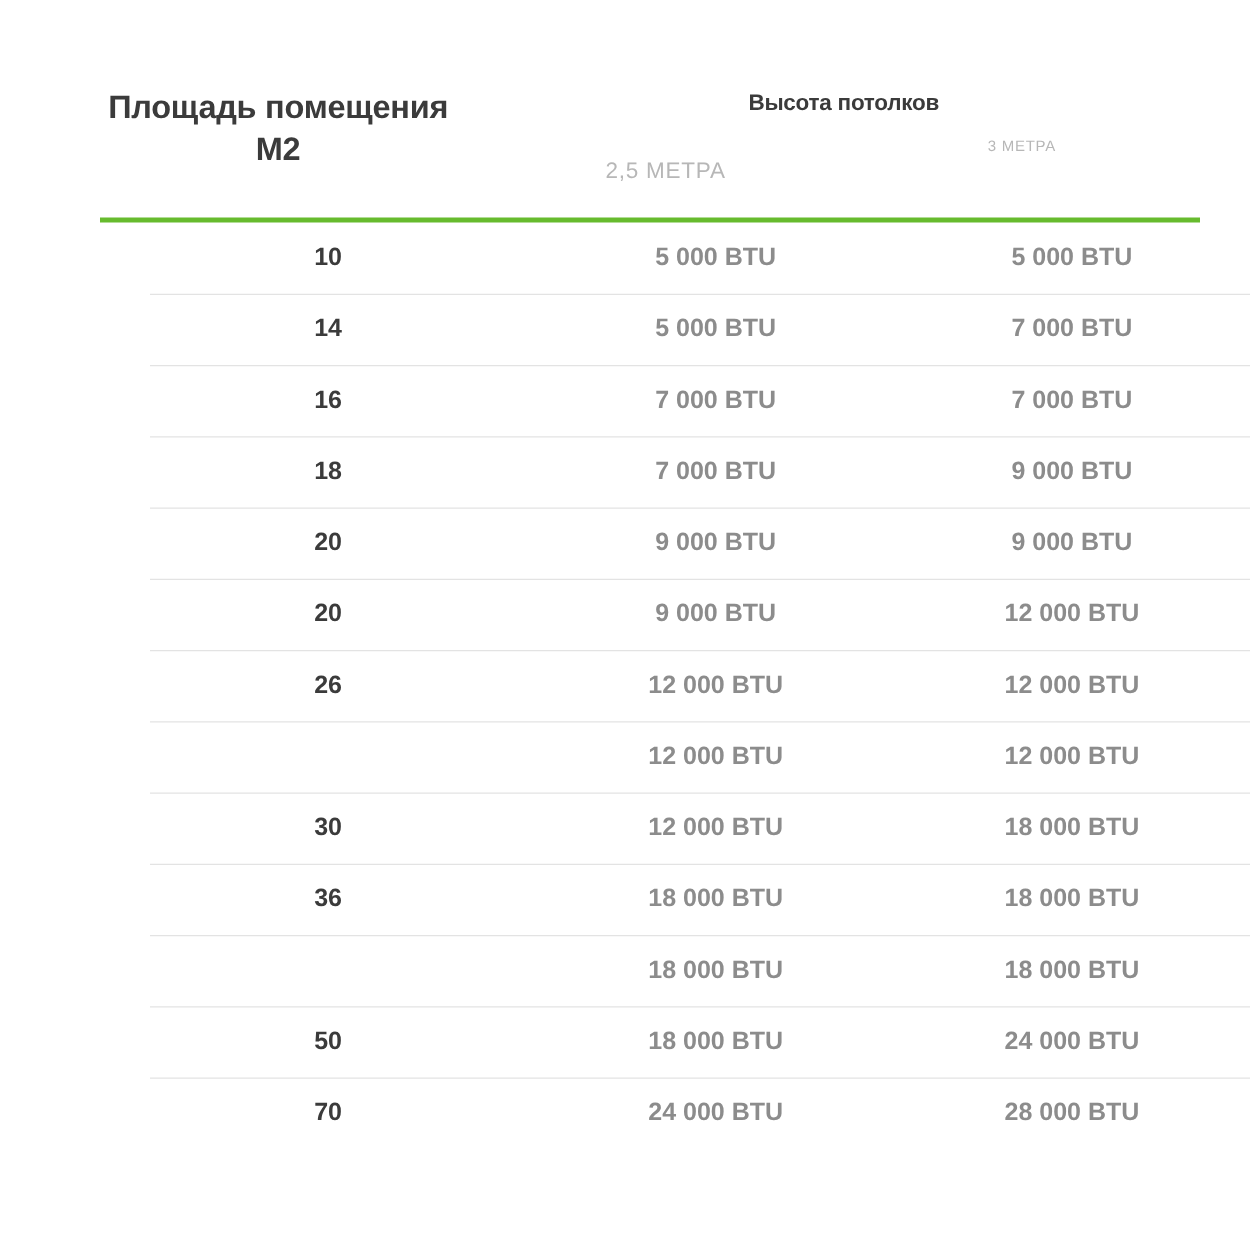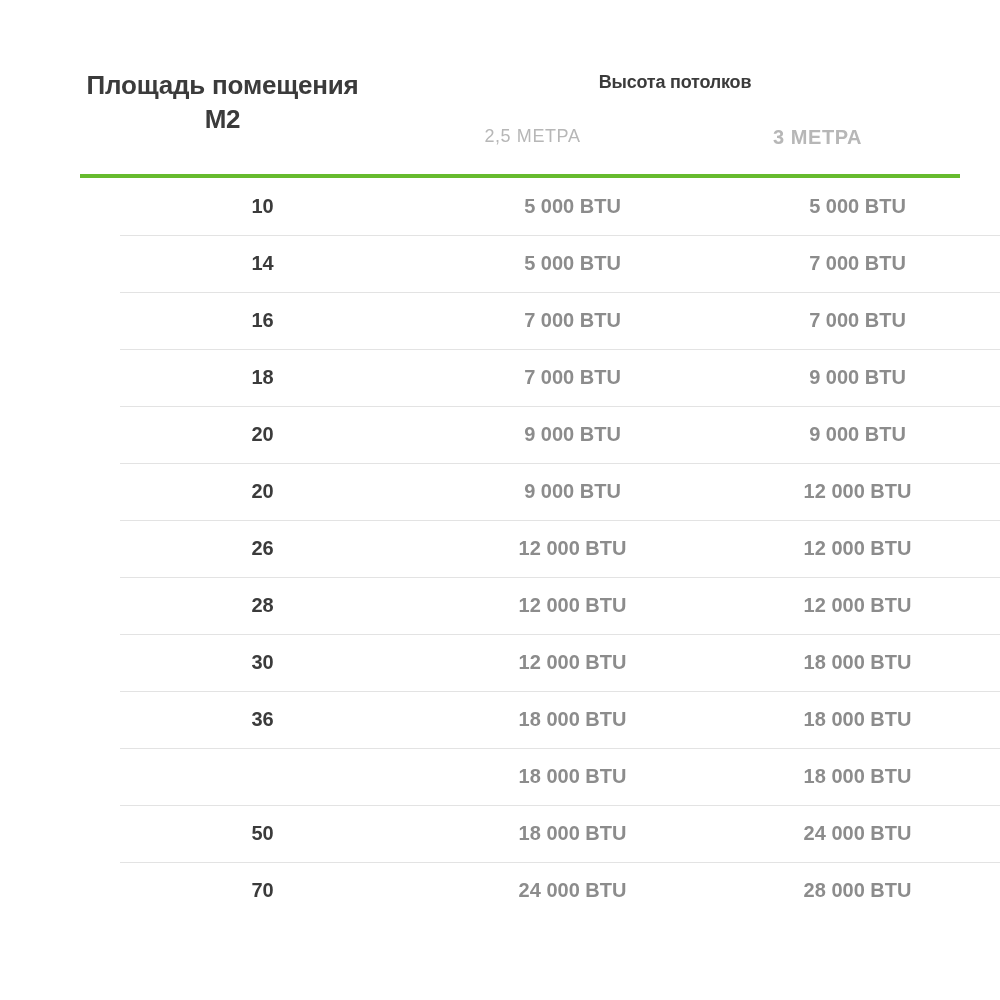--- a/index.html
+++ b/index.html
@@ -58,25 +58,25 @@
     width: 285px;
     text-align: center;
     font-size: 18px;
     font-weight: normal;
     color: #b7b7b7;
     letter-spacing: 0.6px;
   }
   .hdr-sub-b {
     position: absolute;
     left: 675px;
-    top: 126px;
-    width: 285px;
-    text-align: center;
-    font-size: 20px;
-    font-weight: bold;
+    top: 110px;
+    width: 285px;
+    text-align: center;
+    font-size: 12px;
+    font-weight: normal;
     color: #b7b7b7;
     letter-spacing: 0.6px;
   }
   .green-rule {
     position: absolute;
     left: 80px;
     top: 174px;
     width: 880px;
     height: 4px;
     background: #67bb2e;
@@ -181,21 +181,20 @@
         <div class="cell cell-v2">12 000 BTU</div>
       </div>
       <div class="row">
         <div class="divider"></div>
         <div class="cell cell-area">26</div>
         <div class="cell cell-v1">12 000 BTU</div>
         <div class="cell cell-v2">12 000 BTU</div>
       </div>
       <div class="row">
         <div class="divider"></div>
-        <div class="cell cell-area">28</div>
         <div class="cell cell-v1">12 000 BTU</div>
         <div class="cell cell-v2">12 000 BTU</div>
       </div>
       <div class="row">
         <div class="divider"></div>
         <div class="cell cell-area">30</div>
         <div class="cell cell-v1">12 000 BTU</div>
         <div class="cell cell-v2">18 000 BTU</div>
       </div>
       <div class="row">

